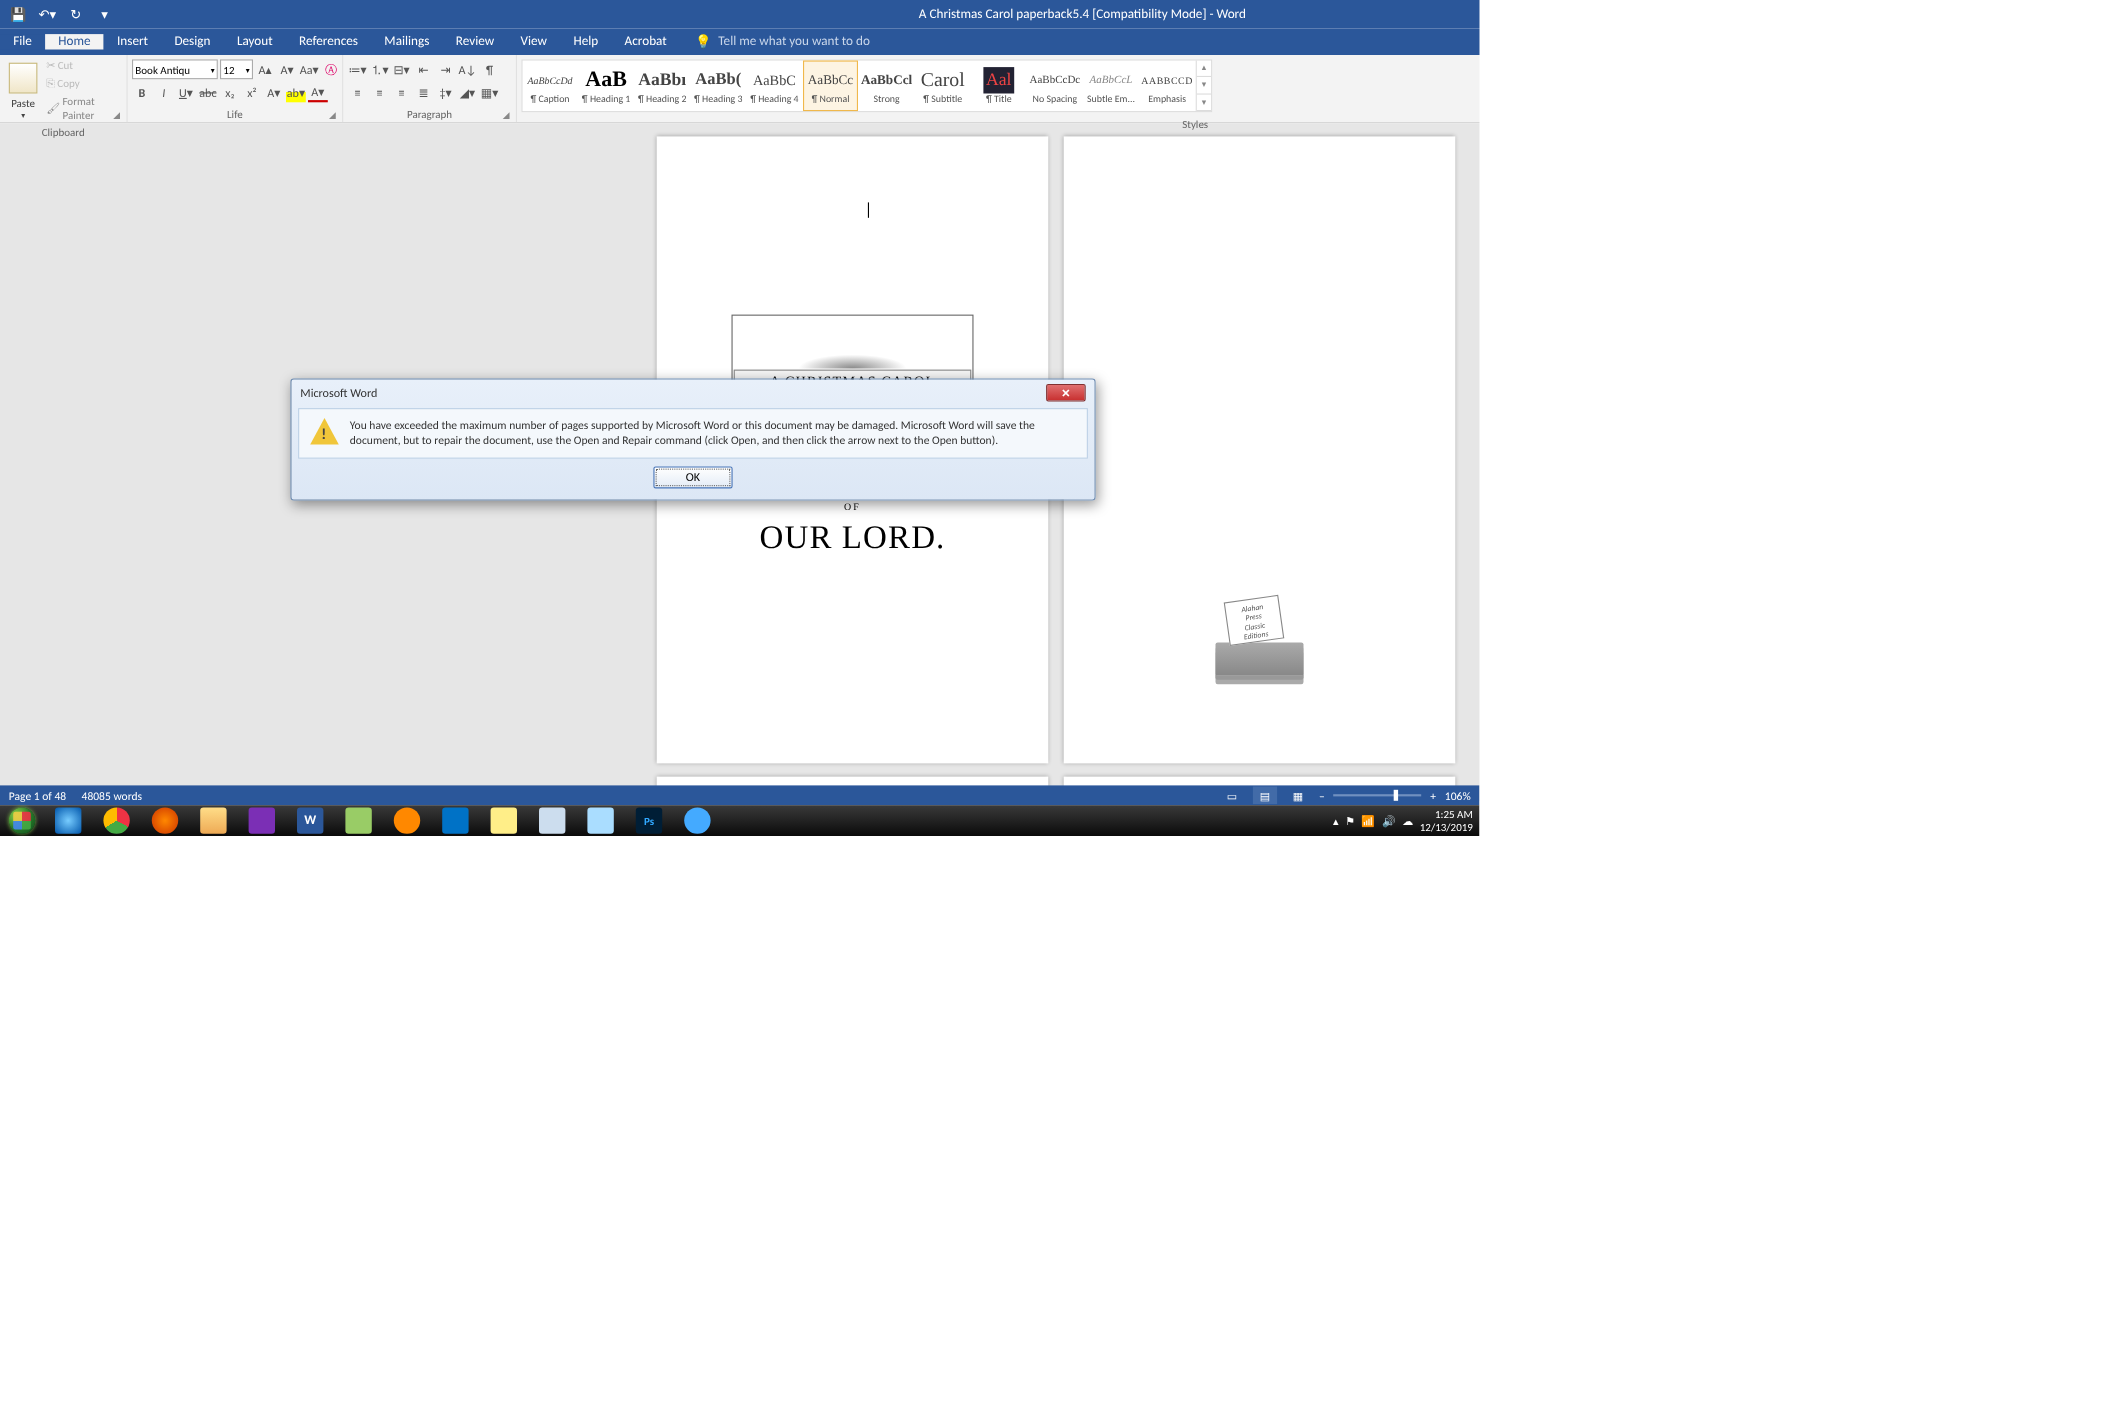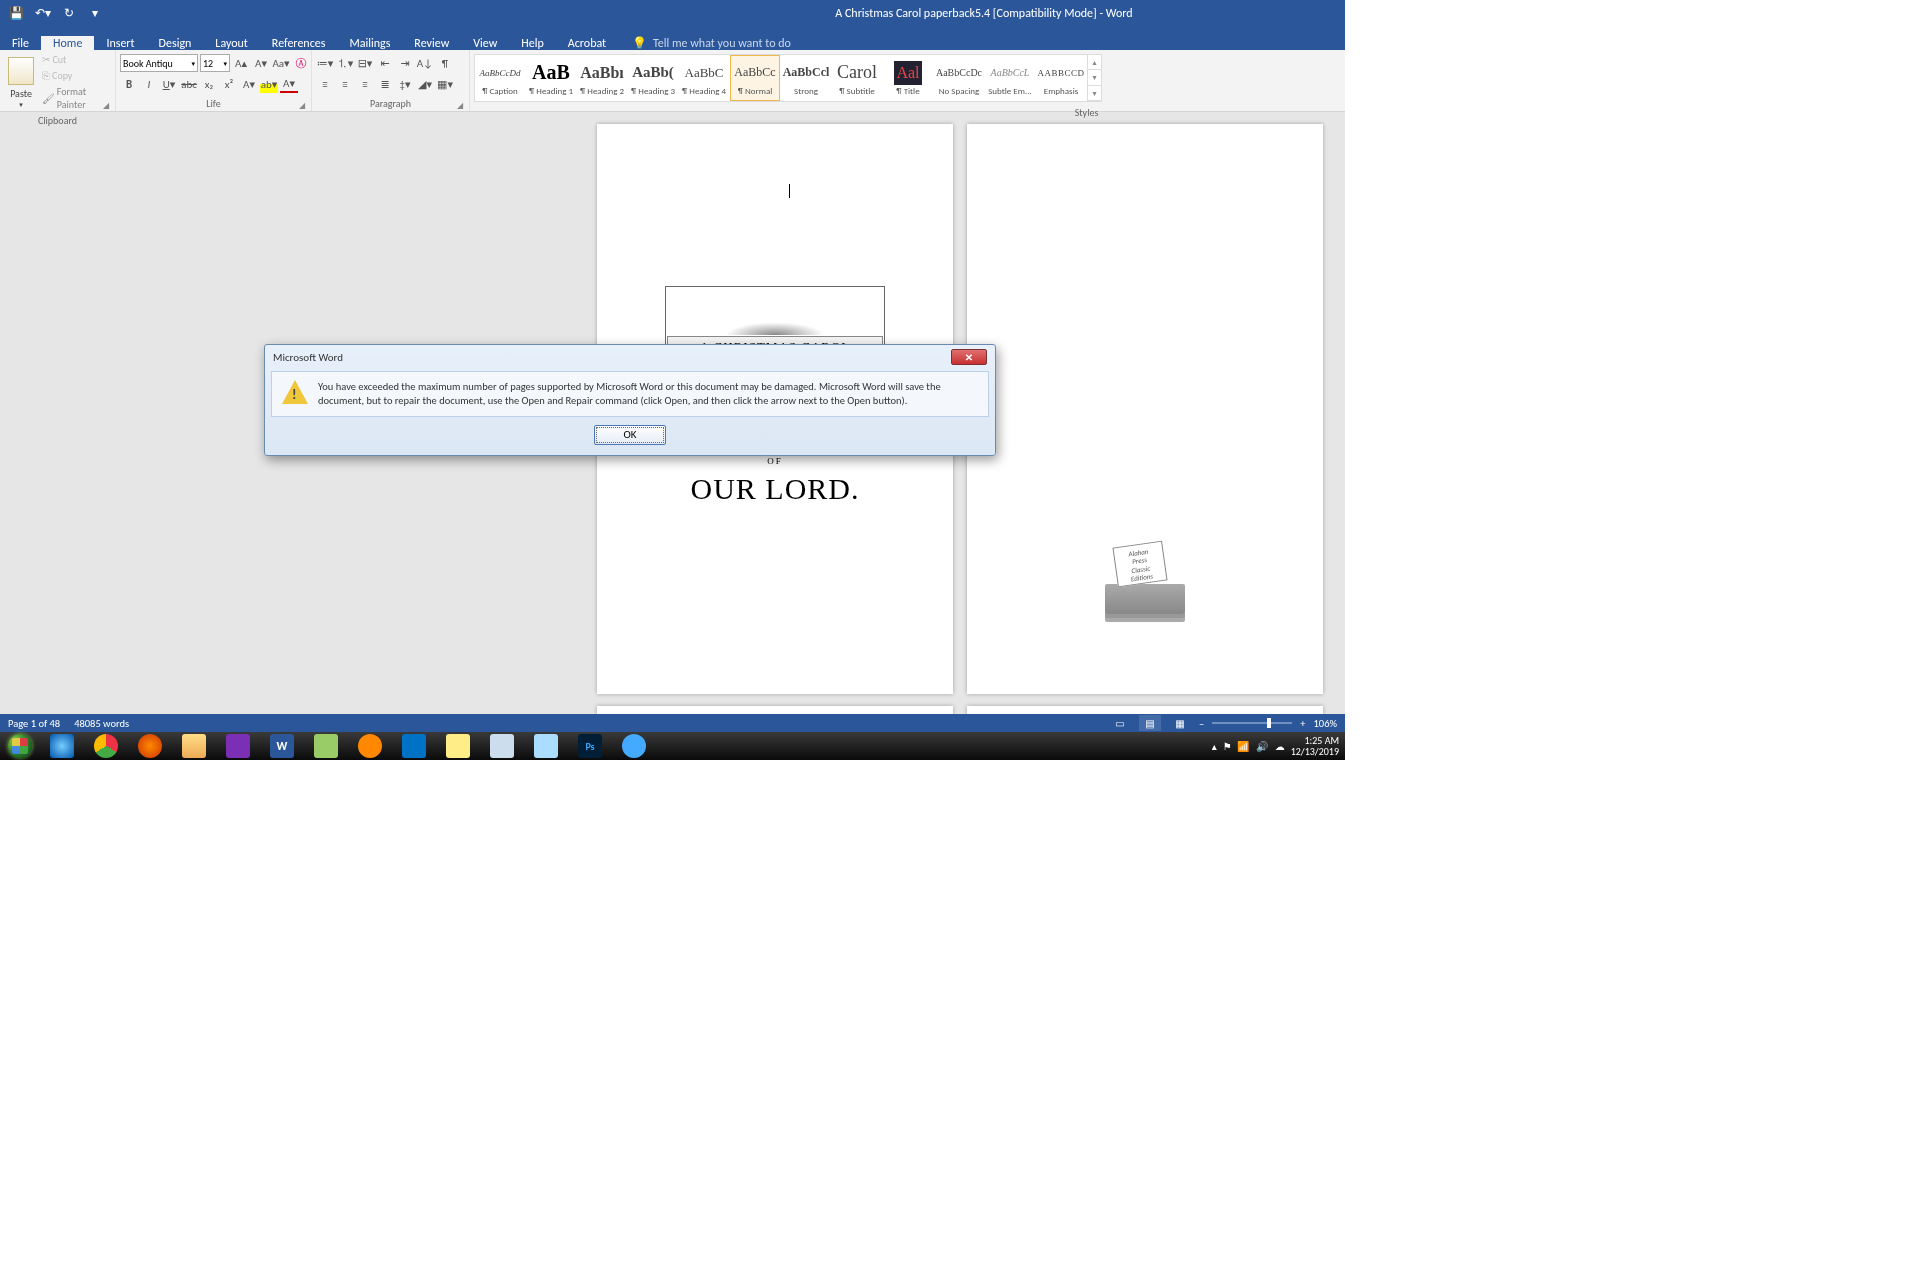--- a/index.html
+++ b/index.html
@@ -8,21 +8,21 @@
 
 .title-bar { background: #2b579a; height: 26px; display: flex; align-items: center; color: #fff; font-size: 11px; position: relative; }
 .qat { display: flex; align-items: center; gap: 4px; padding-left: 6px; }
 .qat-btn { width: 22px; height: 22px; display: flex; align-items: center; justify-content: center; color: #fff; font-size: 12px; }
 .title-center { position: absolute; left: 50%; transform: translateX(-50%); font-size: 12px; margin-left: 24px; }
 .title-right { position: absolute; right: 0; display: flex; align-items: center; height: 100%; }
 .signin { background: #426ba8; height: 18px; padding: 0 14px; font-size: 11px; display: flex; align-items: center; margin-right: 10px; }
 .win-btn { width: 40px; height: 26px; display: flex; align-items: center; justify-content: center; font-size: 11px; }
 
 
-.menu-tabs { background: #2b579a; height: 24px; display: flex; align-items: flex-end; color: #fff; font-size: 12px; }
+.menu-tabs { background: #2b579a; height: 24px; display: flex; align-items: center; color: #fff; font-size: 12px; }
 .menu-tab { padding: 0 12px; display: flex; align-items: center; cursor: pointer; }
 .menu-tab.file { background: #2b579a; }
 .menu-tab.active { background: #f3f3f3; color: #2b579a; }
 .tell-me { display: flex; align-items: center; margin-left: 14px; gap: 6px; color: #c9d6ea; }
 .share-area { margin-left: auto; padding: 0 14px; display: flex; align-items: center; gap: 4px; }
 
 
 .ribbon { background: #f3f3f3; height: 62px; border-bottom: 1px solid #d4d4d4; display: flex; }
 .ribbon-group { border-right: 1px solid #e1e1e1; display: flex; flex-direction: column; position: relative; }
 .ribbon-content { flex: 1; display: flex; align-items: center; padding: 2px 4px; gap: 2px; }

